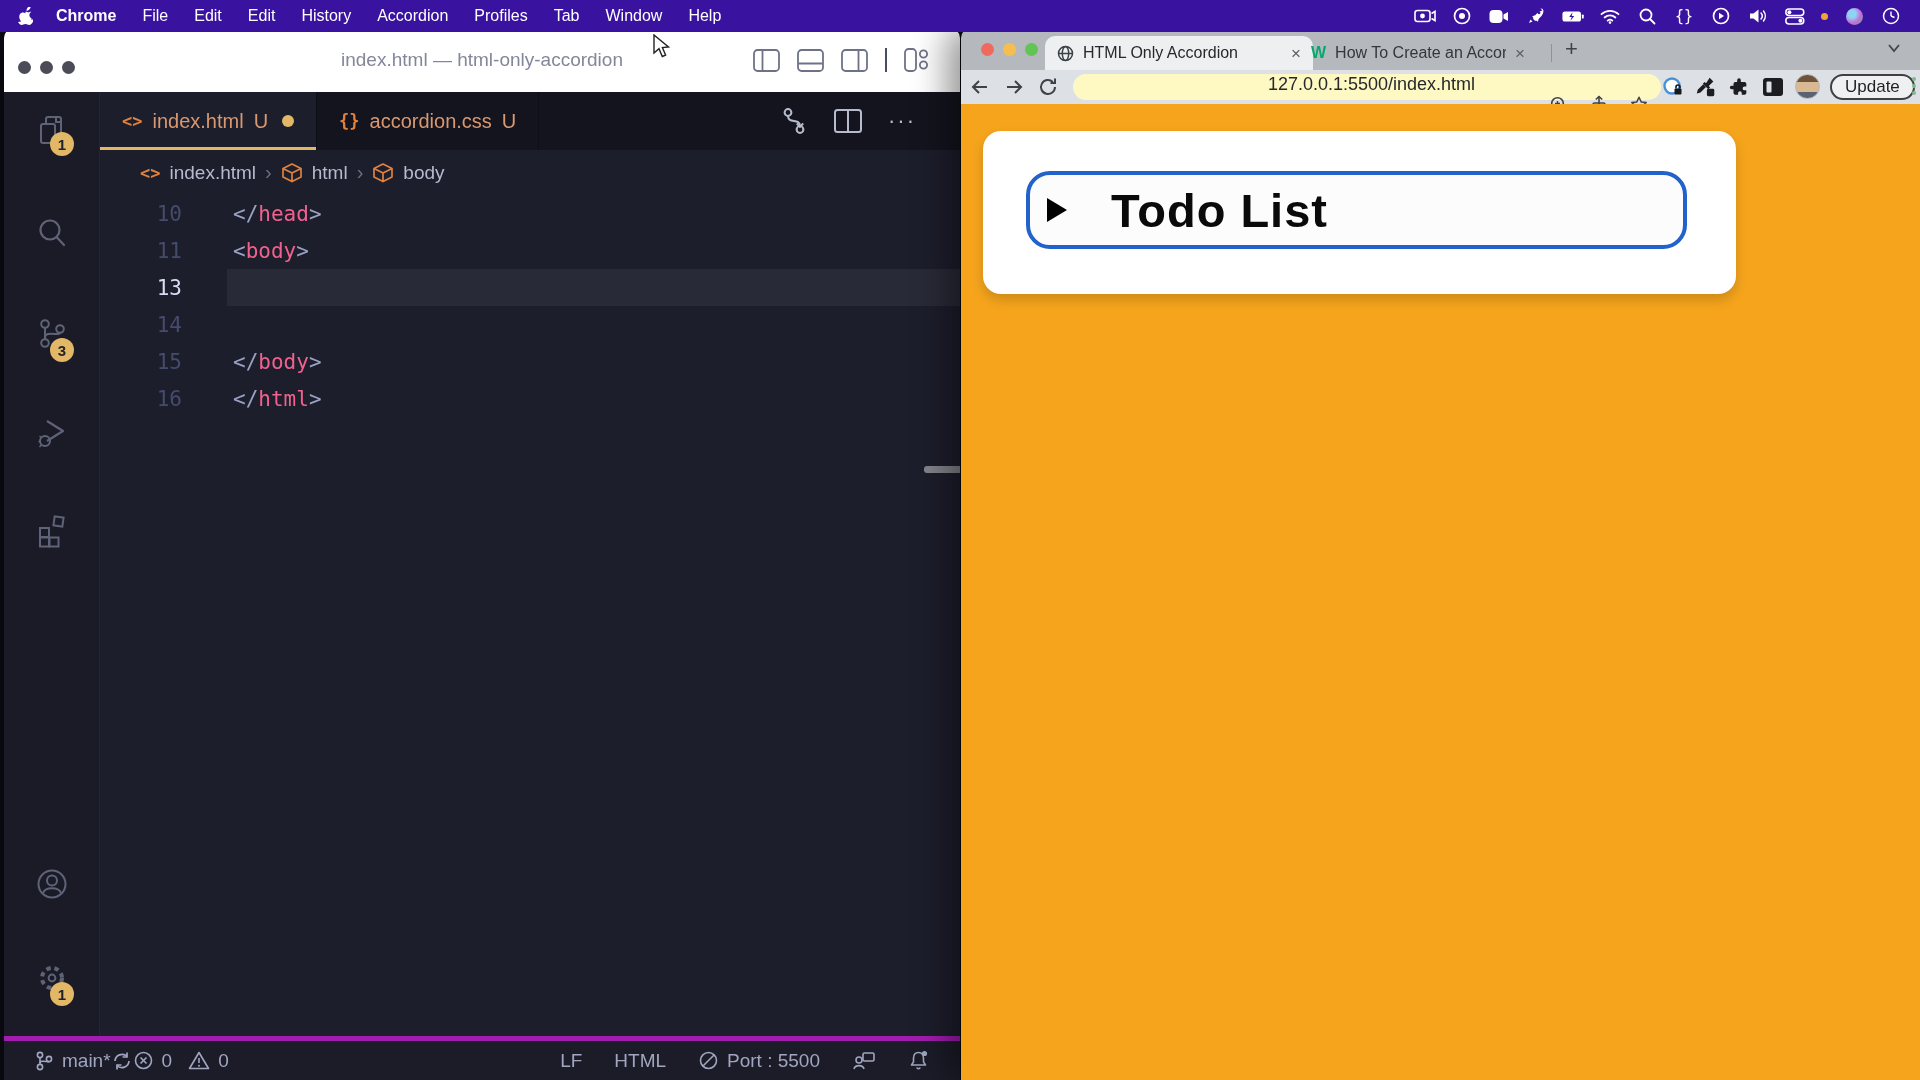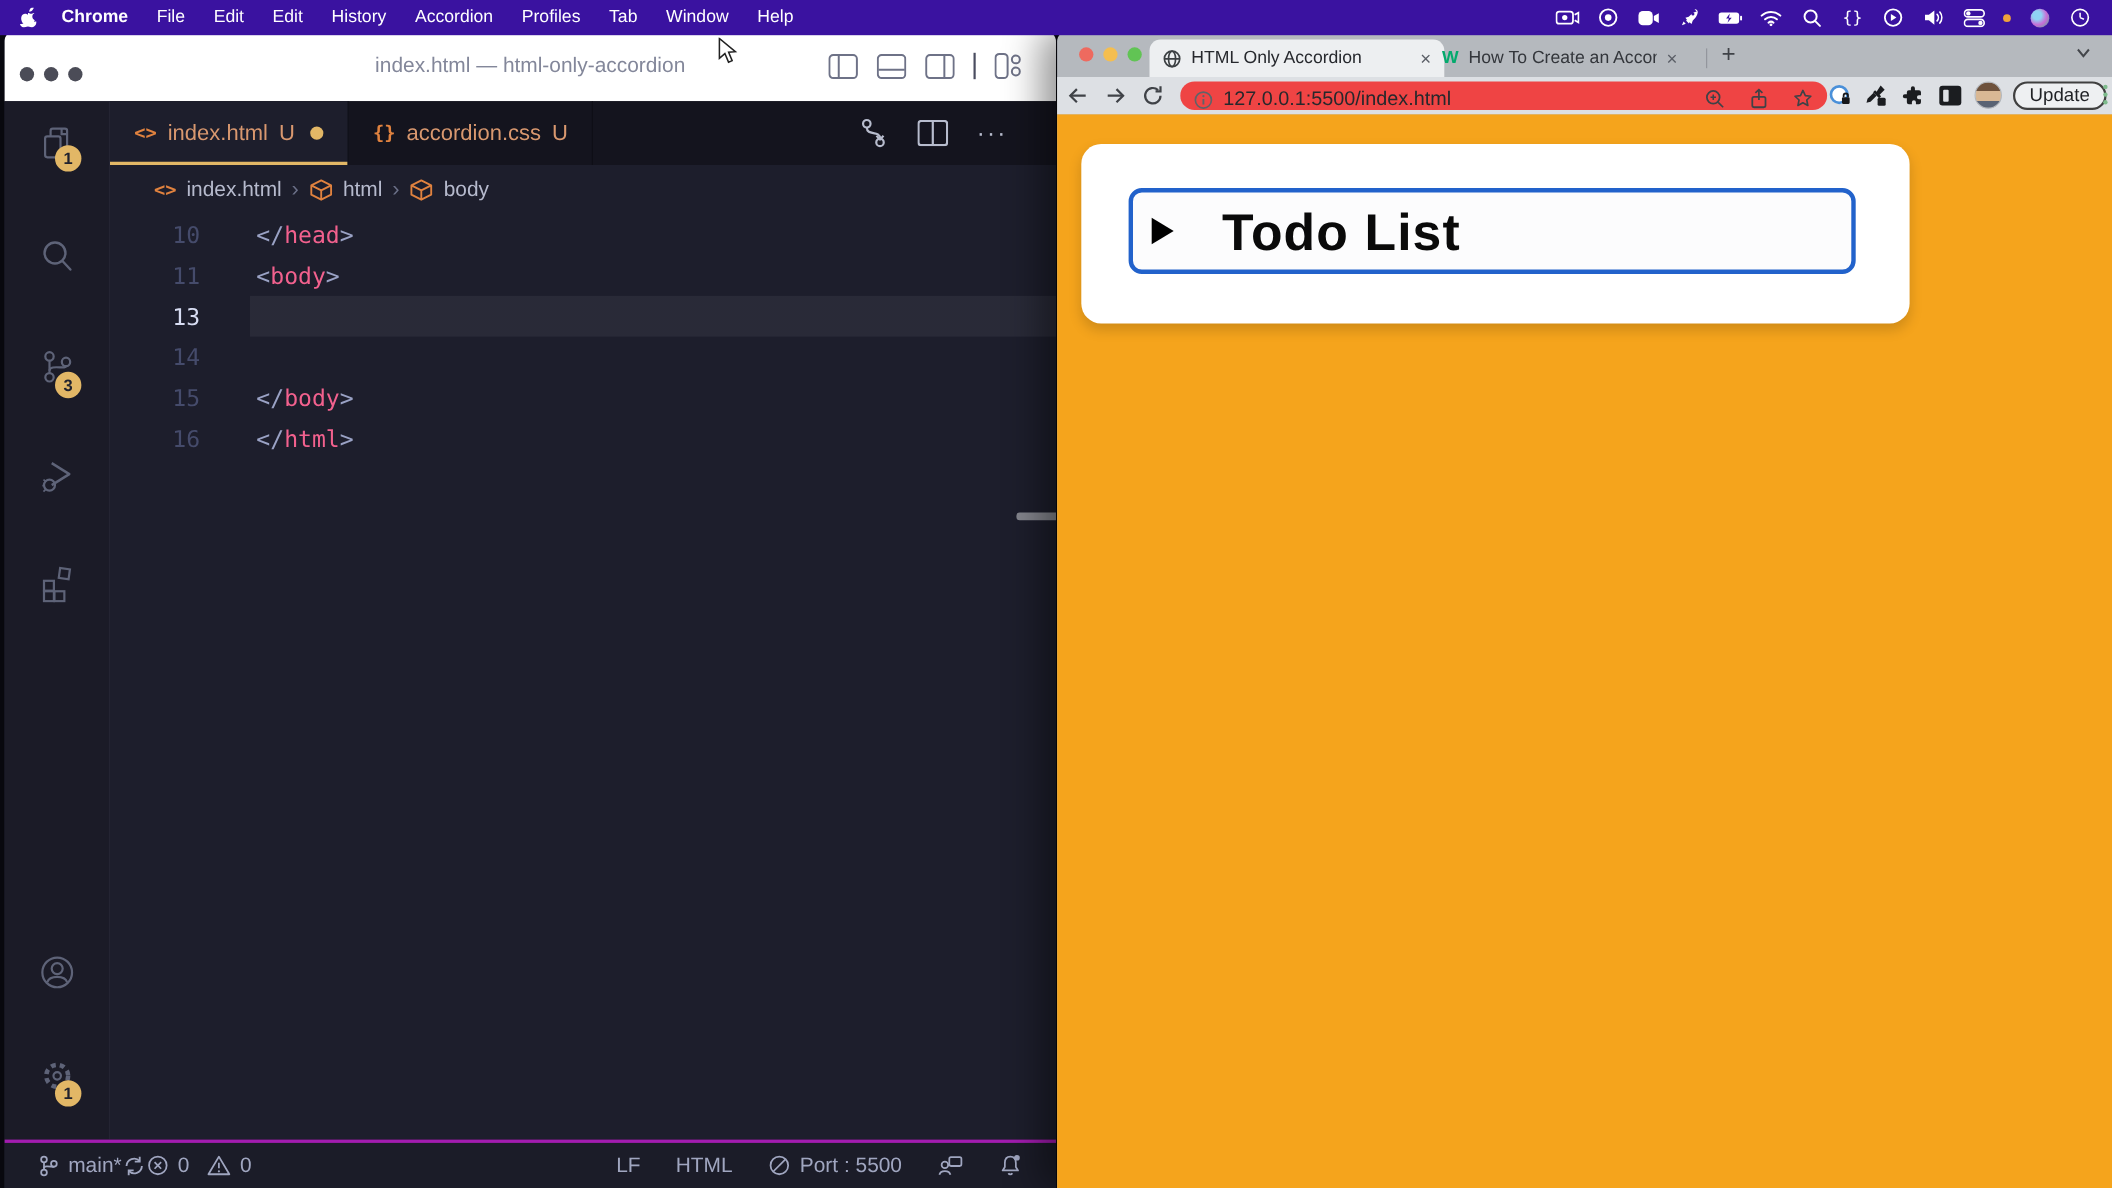--- a/index.html
+++ b/index.html
@@ -56,21 +56,21 @@
   .editor { position:relative; flex:1; }
   .code-line { display:flex; height:37px; align-items:center; position:relative;
     font-family:"DejaVu Sans Mono",monospace; font-size:21px; }
   .ln { width:82px; text-align:right; color:#454b6b; flex:none; }
   .ct { margin-left:51px; white-space:pre; }
   .p { color:#9aa2c5; } .tg { color:var(--tag_pink,#f2618e); }
   .code-line.current { background:linear-gradient(90deg, transparent 0 127px, rgba(255,255,255,.055) 127px); }
   .code-line.current .ln { color:#d7dcf2; }
   .scroll-dash { position:absolute; left:920px; top:438px; width:40px; height:7px; background:#84858d; border-radius:3px; }
 
-  .vs-statusbar { height:44px; background:#1b1c28; border-top:3px solid #a21caf;
+  .vs-statusbar { height:44px; background:#1b1c28; border-top:5px solid #a21caf;
     display:flex; align-items:center; font-size:19px; color:#a0a6c0; padding:0 30px; }
   .sb-group { display:flex; align-items:center; gap:8px; }
   .sb-right { margin-left:auto; display:flex; gap:32px; align-items:center; }
 
   
   .chrome { position:absolute; left:961px; top:28px; width:959px; height:1052px;
     border-radius:10px 0 0 0; background:#b5b9be; overflow:hidden;
     box-shadow:-14px 0 34px rgba(0,0,0,.42); z-index:20; }
   .cr-tabstrip { height:42px; position:relative; }
   .cr-traffic { position:absolute; left:20px; top:15px; display:flex; gap:9px; }
@@ -81,37 +81,37 @@
   .crtab.second { left:338px; width:238px; }
   .tab-title { white-space:nowrap; overflow:hidden; flex:1; }
   .tab-close { color:#5a5e66; font-size:17px; line-height:1; }
   .tab-div { position:absolute; left:590px; top:16px; width:1px; height:18px; background:#8f9399; }
   .newtab { position:absolute; left:604px; top:12px; color:#3f4247; }
   .tabsearch { position:absolute; right:18px; top:14px; }
 
   .cr-toolbar { position:absolute; top:42px; left:0; width:100%; height:34px; background:#dde0e4; }
   .tb-ic { position:absolute; top:6px; width:22px; height:22px; display:flex; align-items:center; justify-content:center; }
   .omnibox { position:absolute; left:112px; top:4px; width:588px; height:26px; border-radius:13px;
-    background:#ef4444; display:flex; align-items:flex-end; padding:0 12px; }
+    background:#fef9c3; display:flex; align-items:center; padding:0 12px;flex-direction:column; }
   .omni-url { font-size:18px; color:#26282c; margin-left:9px; white-space:nowrap; }
   .omni-right { margin-left:auto; display:flex; gap:20px; align-items:center; }
   .avatar { position:absolute; left:834px; top:4px; width:25px; height:25px; border-radius:50%;
     background:linear-gradient(180deg,#6e523c 0 32%, #d9b894 32% 72%, #5a6373 72%);
     border:1px solid #b3b7bc; }
   .update-btn { position:absolute; left:869px; top:4px; height:26px; padding:10px 13px; border-radius:13px;
     border:2px solid #404040; background:#eef0f2; color:#1f2125; font-size:17px;
     display:flex; align-items:center; }
   .kebab { position:absolute; left:951px; top:7px; display:flex; flex-direction:column; gap:3px; }
   .kebab span { width:4px; height:4px; border-radius:50%; background:#7dbb8c; }
 
   .cr-page { position:absolute; top:76px; left:0; width:100%; bottom:0; background:var(--page_orange,#f5a41c); }
   .todo-card { position:absolute; left:22px; top:27px; width:753px; height:163px;
     background:#ffffff; border-radius:18px; box-shadow:0 6px 12px rgba(0,0,0,.16); }
   .todo-summary { position:absolute; left:43px; top:40px; width:661px; height:78px;
-    border:4px solid var(--accordion_blue,#2262cb); border-radius:12px; background:#fcfcfd;
+    border:4px solid var(--accordion_blue,#2262cb); border-radius:24px; background:#fcfcfd;
     display:flex; align-items:center; }
   .tri { width:0; height:0; border-left:20px solid #000;
     border-top:12px solid transparent; border-bottom:12px solid transparent; margin-left:17px; }
   .todo-title { font-size:47px; font-weight:bold; color:#0a0a0a; margin-left:44px; letter-spacing:1px; }
 
   .mouse-cursor { position:absolute; left:652px; top:34px; z-index:60; }
 </style>
 </head>
 <body>
 

